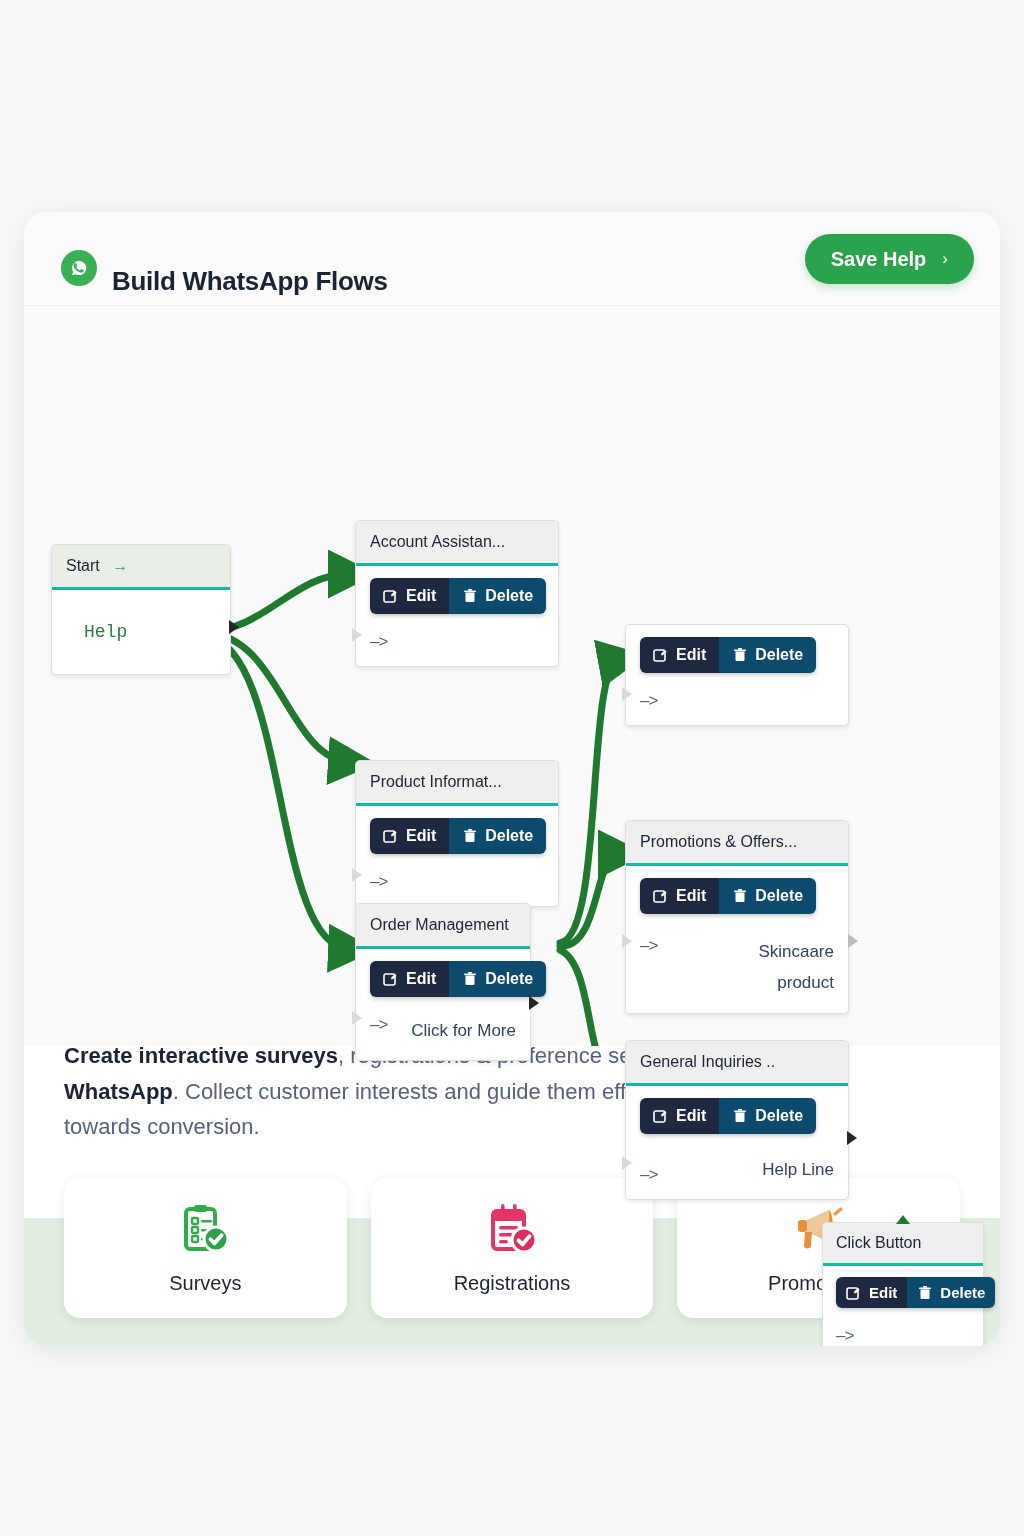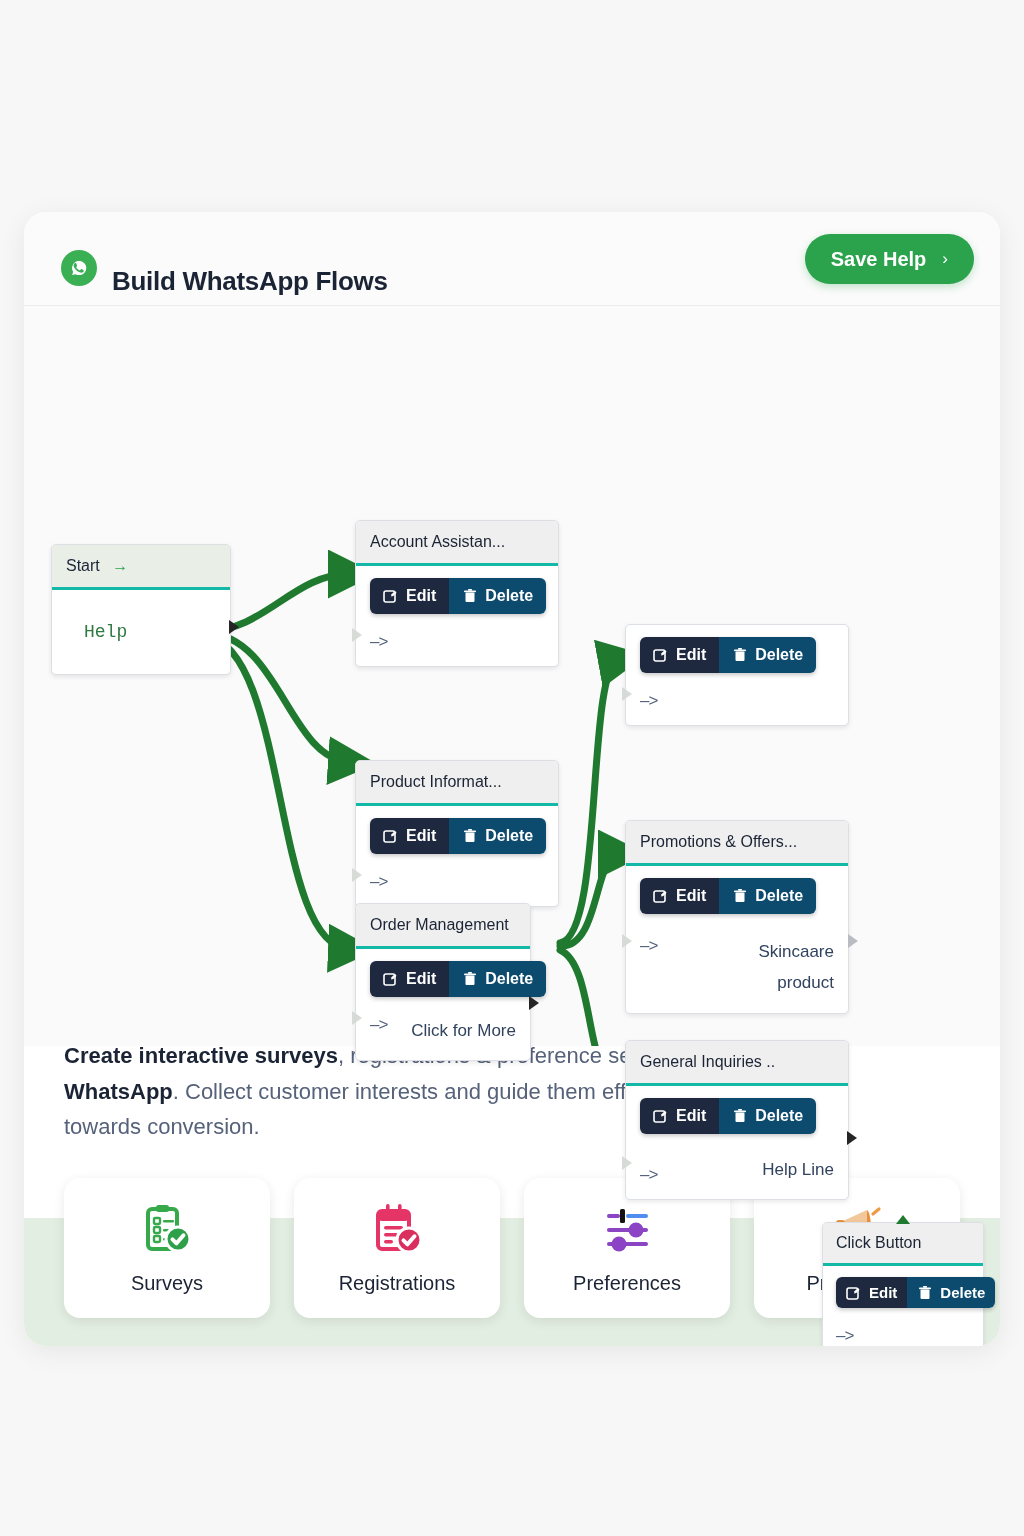--- a/index.html
+++ b/index.html
@@ -436,32 +436,20 @@
         <rect x="29" y="2" width="3.6" height="10" rx="1.8" fill="#e53566"></rect>
         <rect x="15" y="24" width="19" height="3.4" rx="1.7" fill="#e53566"></rect>
         <rect x="15" y="31" width="14" height="3.4" rx="1.7" fill="#e53566"></rect>
         <rect x="15" y="38" width="9" height="3.4" rx="1.7" fill="#e53566"></rect>
         <circle cx="40" cy="38" r="12" fill="#d92e5e" stroke="#fff" stroke-width="3"></circle>
         <path d="M34.5 38.3l4 4 7-8" fill="none" stroke="#fff" stroke-width="4" stroke-linecap="round" stroke-linejoin="round"></path>
       </svg>
       <div class="feature-label">Registrations</div>
     </div>
 
-    <div class="feature-card">
-      <svg class="feature-icon" viewBox="0 0 56 56">
-        <rect x="8" y="12" width="13" height="4" rx="2" fill="#8b44c4"></rect>
-        <rect x="27" y="12" width="22" height="4" rx="2" fill="#4f8ef0"></rect>
-        <rect x="21" y="7" width="5" height="14" rx="1.5" fill="#131313"></rect>
-        <rect x="8" y="26" width="41" height="4" rx="2" fill="#8b44c4"></rect>
-        <circle cx="37" cy="28" r="7.5" fill="#8b44c4"></circle>
-        <rect x="8" y="40" width="41" height="4" rx="2" fill="#8b44c4"></rect>
-        <circle cx="20" cy="42" r="7.5" fill="#8b44c4"></circle>
-      </svg>
-      <div class="feature-label">Preferences</div>
-    </div>
 
     <div class="feature-card">
       <svg class="feature-icon" viewBox="0 0 56 56">
         <path d="M14 19 L38 8 L38 40 L14 29 Z" fill="#f2c89a"></path>
         <rect x="7" y="18" width="9" height="12" rx="3" fill="#e8913c"></rect>
         <path d="M14 30 h7 l-1 13 a3.5 3.5 0 0 1-7 0 z" fill="#e8913c"></path>
         <path d="M38 8 C43 12 43 36 38 40 Z" fill="#e8913c"></path>
         <g stroke="#ef9b46" stroke-width="3.2" stroke-linecap="round">
           <path d="M44 12 L50 7"></path>
           <path d="M46 23 L53 23"></path>

